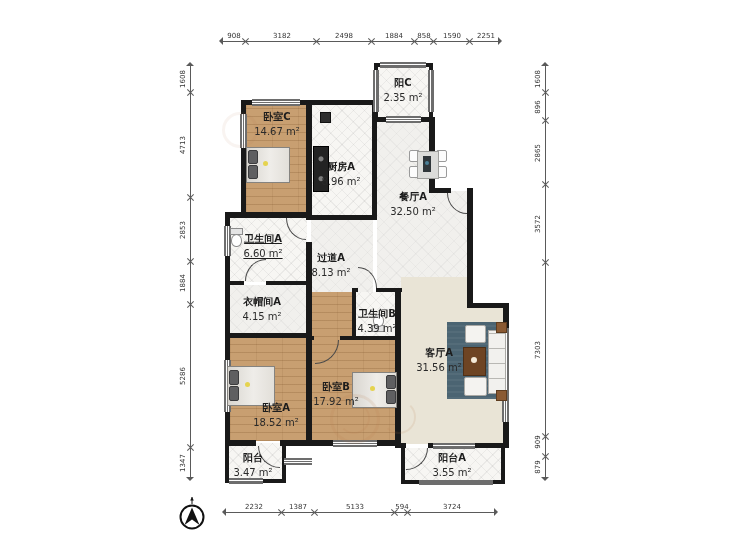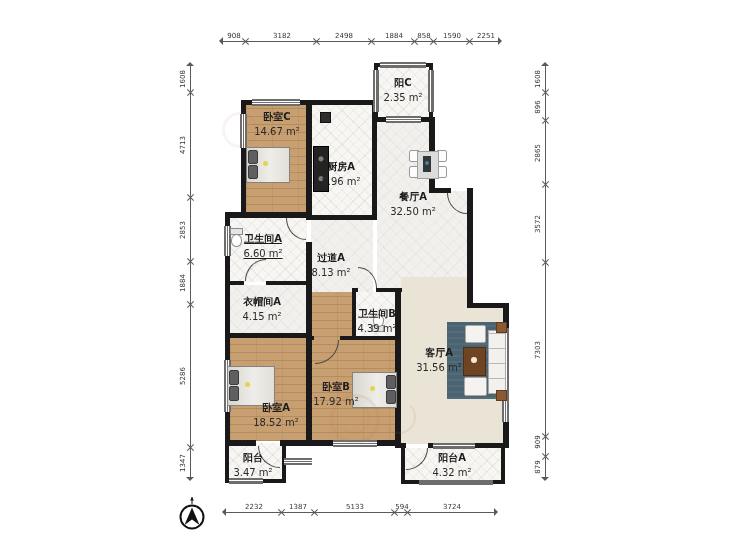--- a/index.html
+++ b/index.html
@@ -241,21 +241,21 @@
   <div class="rlabel" style="left:246px;top:401px;width:60px;">
     <span class="rname">卧室A</span>
     <span class="rarea">18.52 m²</span>
   </div>
   <div class="rlabel" style="left:223px;top:451px;width:60px;">
     <span class="rname">阳台</span>
     <span class="rarea">3.47 m²</span>
   </div>
   <div class="rlabel" style="left:422px;top:451px;width:60px;">
     <span class="rname">阳台A</span>
-    <span class="rarea">4.32 m²</span>
+    <span class="rarea">3.55 m²</span>
   </div>
 
   <div>
     <div class="dline" style="left:222px;top:41px;width:279px;height:1px;"></div>
     <div class="ar ar-l" style="left:219px;top:37px;"></div>
     <div class="ar ar-r" style="left:498px;top:37px;"></div>
     <div class="tick" style="left:241px;top:37px;"></div>
     <div class="tick" style="left:312px;top:37px;"></div>
     <div class="tick" style="left:367px;top:37px;"></div>
     <div class="tick" style="left:410px;top:37px;"></div>

